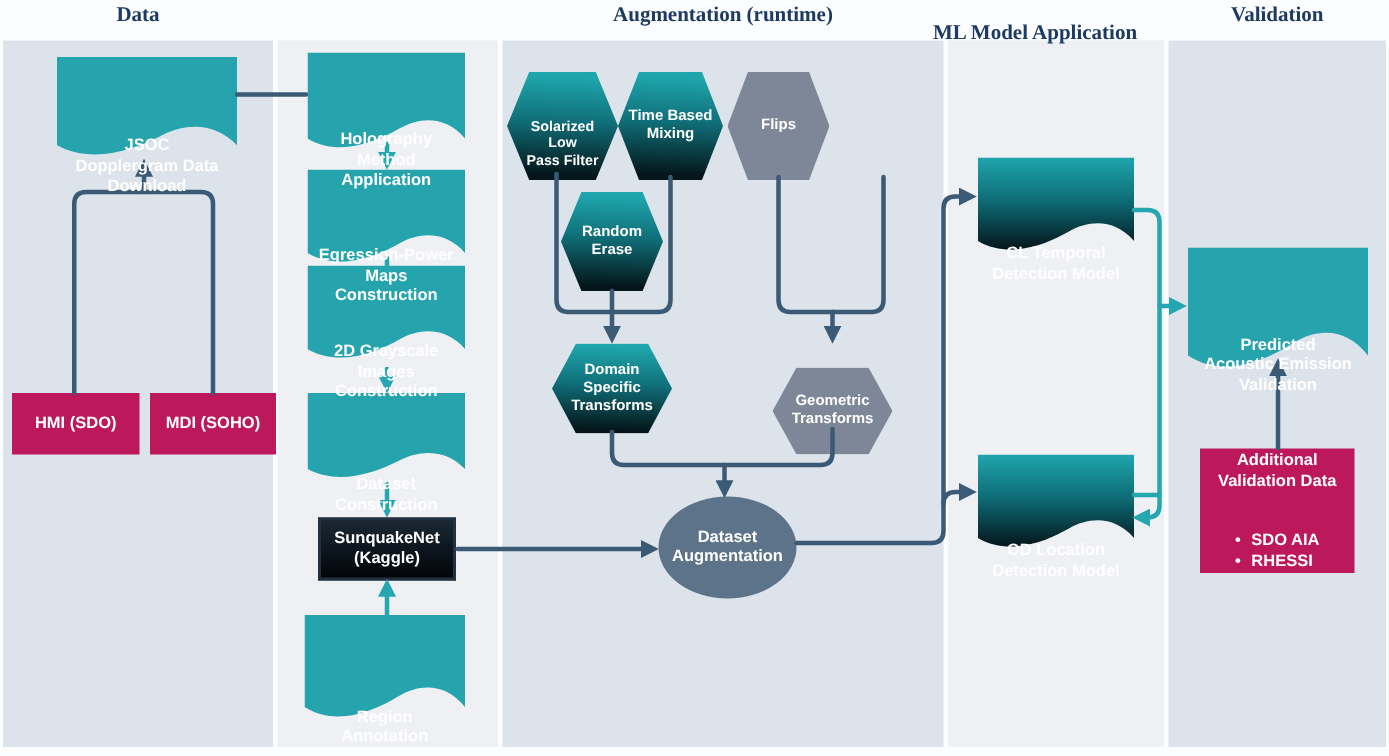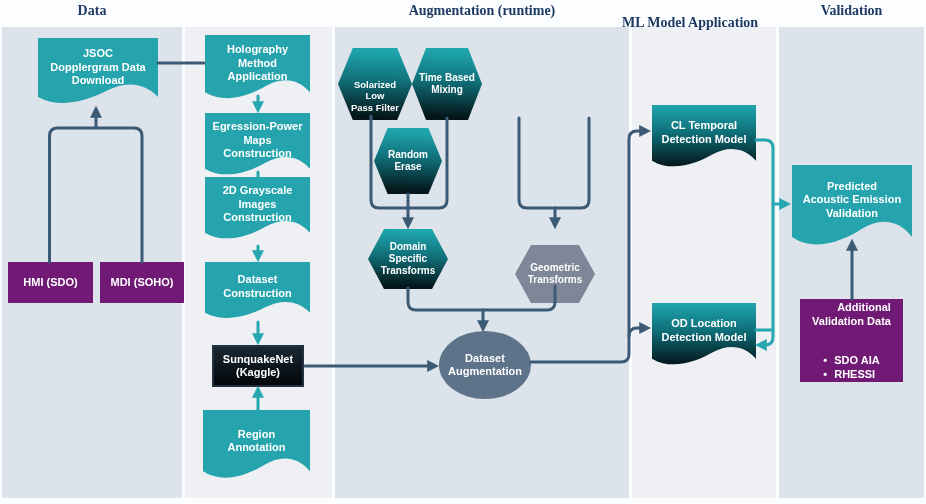--- a/index.html
+++ b/index.html
@@ -14,40 +14,40 @@
     position:absolute;top:1px;height:20px;line-height:20px;text-align:center;
     font-family:"Liberation Serif",serif;font-weight:700;font-size:14px;color:#1c3a63;
   }
   .node{position:absolute;}
   .shape{position:absolute;left:0;top:0;width:100%;height:100%;}
   .label{
     position:relative;width:100%;height:100%;display:flex;align-items:center;justify-content:center;
     text-align:center;color:#ffffff;font-weight:700;font-size:11px;line-height:1.22;
     white-space:pre-line;z-index:2;
   }
-  .doc .label{padding-bottom:13px;box-sizing:border-box;}
+  .doc .label{padding-bottom:13px;box-sizing:border-box;margin-top:44px;}
   .doc-tall .label{padding-bottom:18px;box-sizing:border-box;}
   .hex{clip-path:polygon(20% 0,80% 0,100% 50%,80% 100%,20% 100%,0 50%);}
   .hex .label{font-size:10px;}
   .hex-sm .label{font-size:9.5px;margin-top:12px;}
   .hex-teal{background:linear-gradient(182deg,#1fa5ac 6%,#10707a 45%,#04161a 94%);}
   .hex-gray{background:#7e8798;}
-  .box-navy{background:#701a75;}
+  .box-navy{background:#be185d;}
   .box-dark{
     background:linear-gradient(180deg,#26384496 0%,#0c141c 55%,#030609 100%) #0b121a;
     border:2px solid #223140;box-sizing:border-box;
   }
   .ellipse{background:#5d7389;border-radius:50%;}
   #connectors{position:absolute;left:0;top:0;z-index:1;}
   .edge{fill:none;stroke-linecap:round;stroke-linejoin:round;stroke-width:3px;}
   .edge-navy{stroke:#3b5a76;}
   .edge-teal{stroke:#26a6b0;}
   .list-box{display:flex;flex-direction:column;align-items:center;justify-content:center;
     height:100%;color:#fff;font-weight:700;font-size:11px;}
-  .list-title{text-align:right;white-space:pre-line;line-height:1.25;}
+  .list-title{text-align:center;white-space:pre-line;line-height:1.25;}
   .bullets{margin-top:26px;display:flex;flex-direction:column;gap:2px;align-items:flex-start;}
   .bullet-row{display:flex;gap:7px;}
   .bullet-row::before{content:"\2022";}
   .hidden-defs{position:absolute;width:0;height:0;}
 </style>
 </head>
 <body>
 
 <div id="stage">
 
@@ -173,20 +173,23 @@
   </div>
 
   <div class="node hex hex-teal hex-sm" style="left:338px;top:48px;width:74px;height:72px;">
     <div class="label">Solarized
 Low
 Pass Filter</div>
   </div>
   <div class="node hex hex-teal" style="left:412px;top:48px;width:70px;height:72px;">
     <div class="label">Time Based
 Mixing</div>
+  </div>
+  <div class="node hex hex-gray" style="left:485px;top:48px;width:68px;height:72px;">
+    <div class="label">Flips</div>
   </div>
   <div class="node hex hex-teal" style="left:374px;top:128px;width:68px;height:66px;">
     <div class="label">Random
 Erase</div>
   </div>
   <div class="node hex hex-teal" style="left:368px;top:229px;width:80px;height:60px;">
     <div class="label">Domain
 Specific
 Transforms</div>
   </div>

